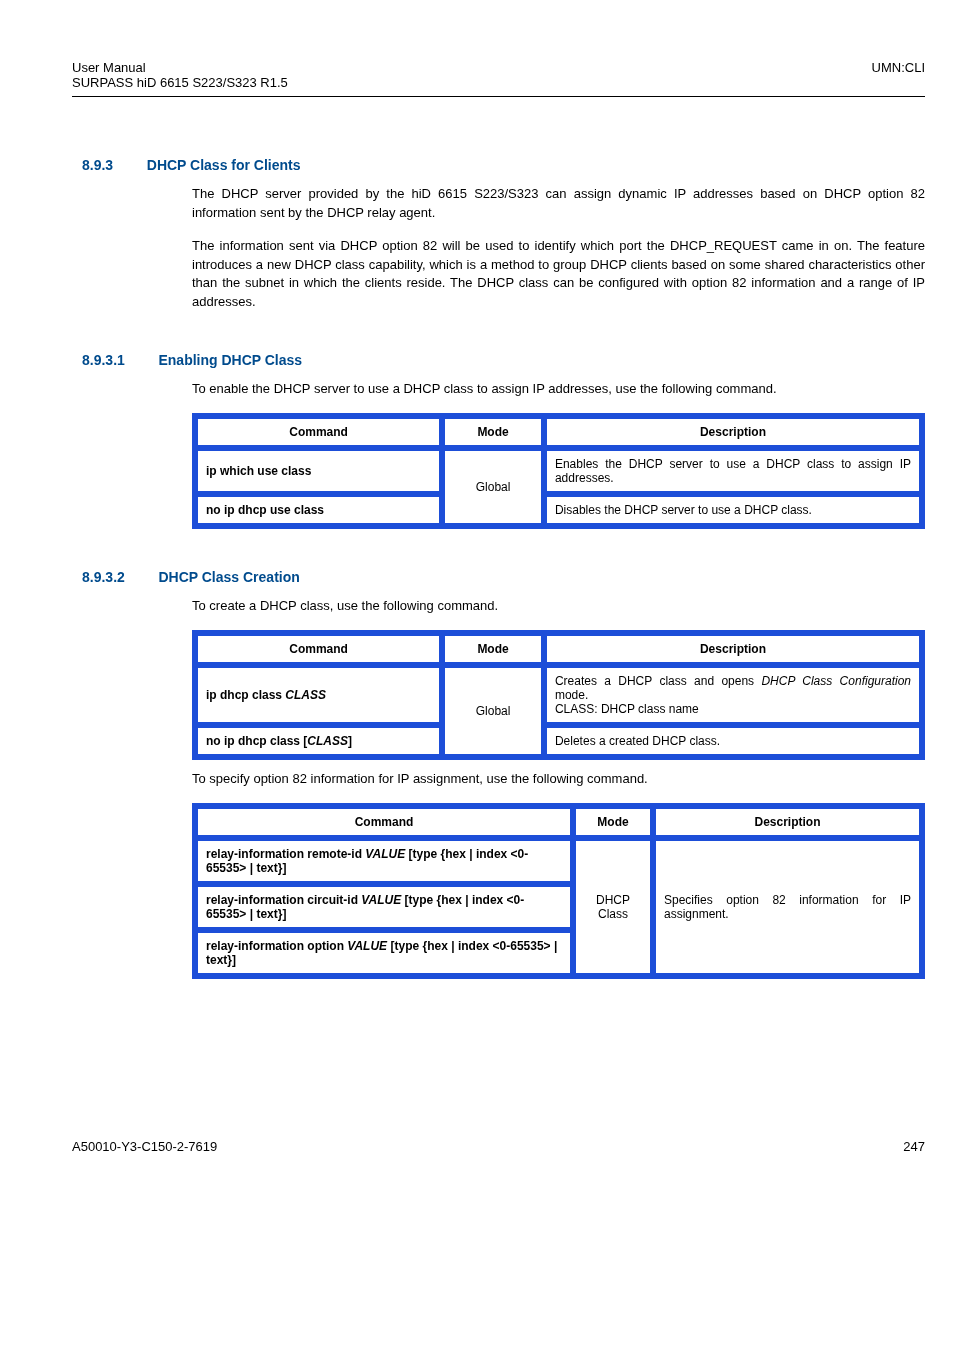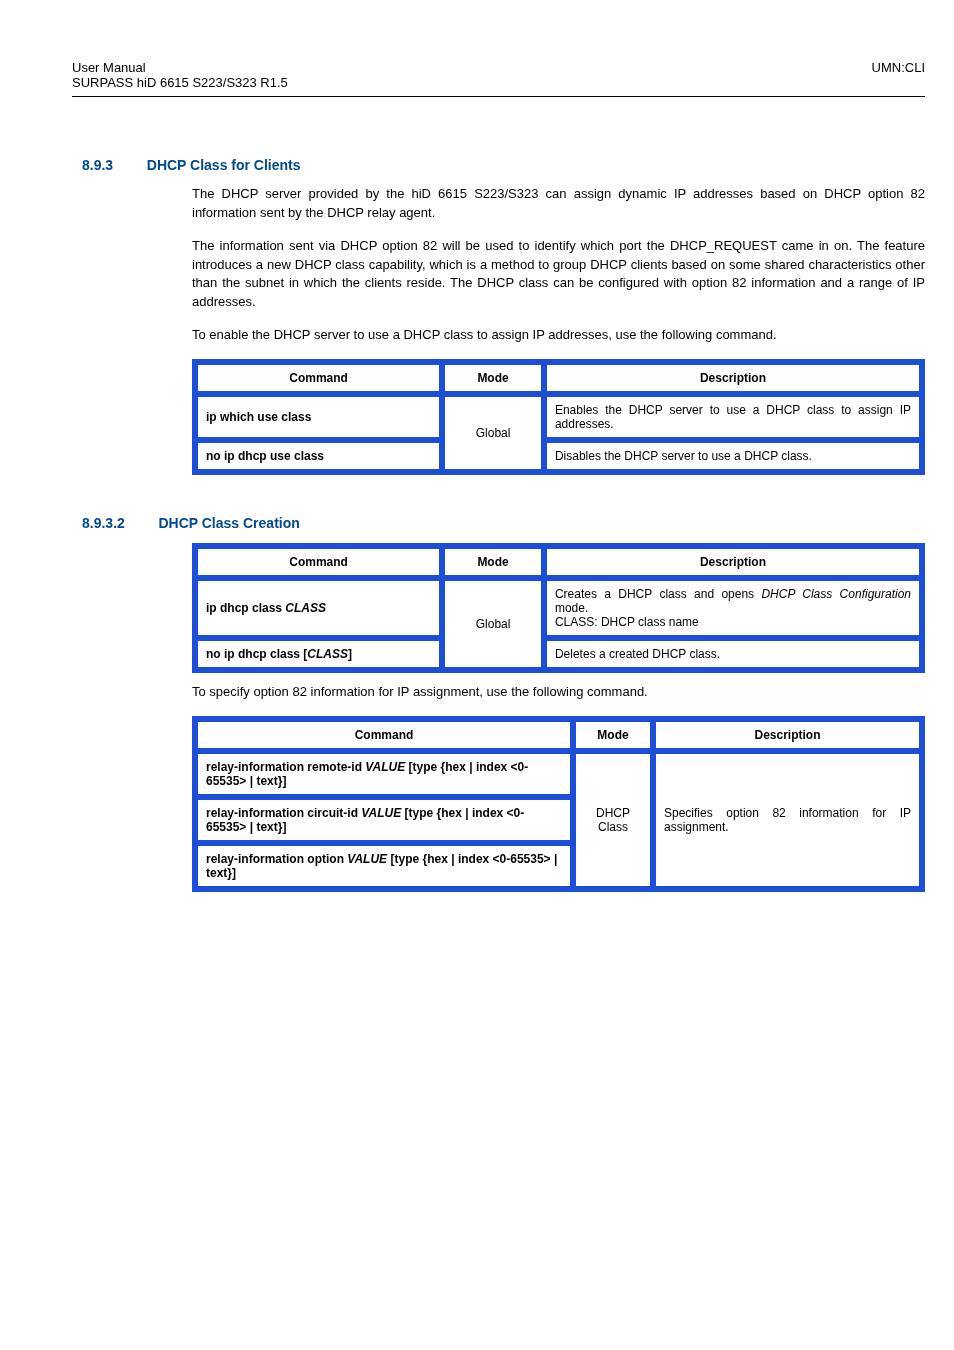--- a/index.html
+++ b/index.html
@@ -107,20 +107,24 @@
   <div class="content">
 
     <div class="section-row">
       <span class="section-num">8.9.3</span>
       <span class="section-title">DHCP Class for Clients</span>
     </div>
 
     <p class="para">The DHCP server provided by the hiD 6615 S223/S323 can assign dynamic IP addresses based on DHCP option 82 information sent by the DHCP relay agent.</p>
     <p class="para">The information sent via DHCP option 82 will be used to identify which port the DHCP_REQUEST came in on. The feature introduces a new DHCP class capability, which is a method to group DHCP clients based on some shared characteristics other than the subnet in which the clients reside. The DHCP class can be configured with option 82 information and a range of IP addresses.</p>
 
+    <div class="subsection-row">
+      <span class="section-num">8.9.3.1</span>
+      <span class="section-title">Enabling DHCP Class</span>
+    </div>
     <p class="para">To enable the DHCP server to use a DHCP class to assign IP addresses, use the following command.</p>
 
     <table class="cmd">
       <colgroup>
           <col style="width:34%">
           <col style="width:14%">
           <col style="width:52%">
         </colgroup>
       <tbody>
           <tr>
@@ -137,20 +141,21 @@
         <td class="col-cmd">no ip dhcp use class</td>
         <td class="col-desc">Disables the DHCP server to use a DHCP class.</td>
       </tr>
     </tbody>
       </table>
 
     <div class="subsection-row">
       <span class="section-num">8.9.3.2</span>
       <span class="section-title">DHCP Class Creation</span>
     </div>
+    <p class="para">To create a DHCP class, use the following command.</p>
 
     <table class="cmd">
       <colgroup>
           <col style="width:34%">
           <col style="width:14%">
           <col style="width:52%">
         </colgroup>
       <tbody>
           <tr>
         <th>Command</th>
@@ -205,14 +210,18 @@
       <tr>
         <td class="col-cmd">
           <b><span>relay-information  option  </span></b><span class="ital">VALUE</span><span>  [</span><b><span>type</span></b><span>  {</span><b><span>hex</span></b><span>  |  </span><b><span>index</span></b><span>  &lt;0-65535&gt;  |  </span><b><span>text</span></b><span>}]</span>
         </td>
       </tr>
     </tbody>
       </table>
 
   </div>
 
+  <div class="footer-row">
+    <div>A50010-Y3-C150-2-7619</div>
+    <div>247</div>
+  </div>
 
 </div>
 
 </body></html>

